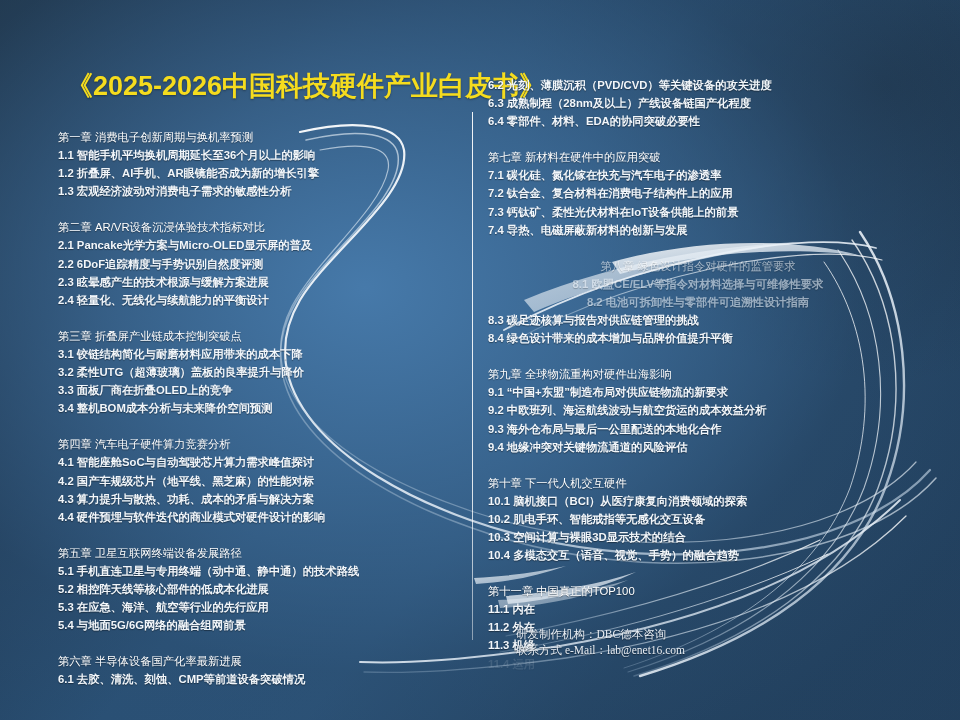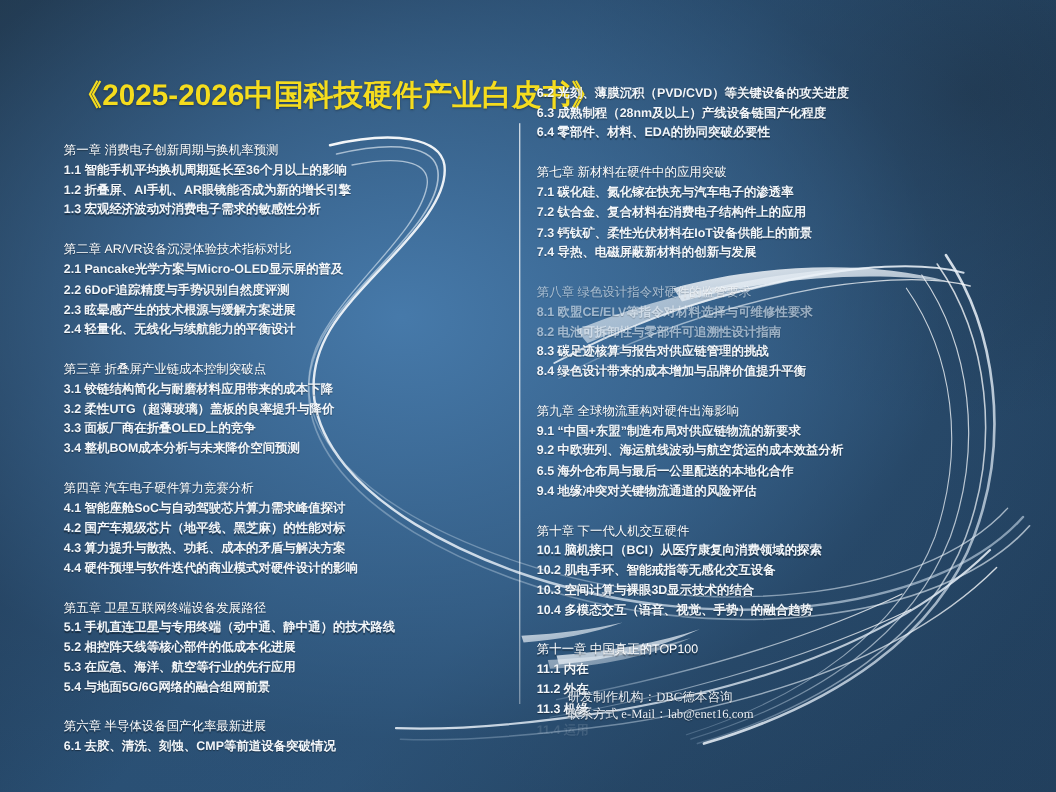--- a/index.html
+++ b/index.html
@@ -70,21 +70,21 @@
     white-space: nowrap;
     text-shadow: 0 1px 1px rgba(0,0,0,0.4);
   }
   .ch-item {
     font-weight: bold;
     color: #f2f6fa;
     white-space: nowrap;
     text-shadow: 0 1px 1px rgba(0,0,0,0.4);
   }
   
-  .faded   { opacity: 0.55; }
+  .faded   { opacity: 0.55; text-align: center; }
   .faded3  { opacity: 0.12; }
 
   
   .footer {
     position: absolute;
     left: 516px;
     top: 626px;
     font-family: "Liberation Serif", "DejaVu Serif", serif;
     font-size: 11.5px;
     line-height: 16px;
@@ -230,21 +230,21 @@
         <div class="ch-head faded">第八章 绿色设计指令对硬件的监管要求</div>
         <div class="ch-item faded">8.1 欧盟CE/ELV等指令对材料选择与可维修性要求</div>
         <div class="ch-item faded">8.2 电池可拆卸性与零部件可追溯性设计指南</div>
         <div class="ch-item">8.3 碳足迹核算与报告对供应链管理的挑战</div>
         <div class="ch-item">8.4 绿色设计带来的成本增加与品牌价值提升平衡</div>
       </div>
       <div class="chapter">
         <div class="ch-head">第九章 全球物流重构对硬件出海影响</div>
         <div class="ch-item">9.1 “中国+东盟”制造布局对供应链物流的新要求</div>
         <div class="ch-item">9.2 中欧班列、海运航线波动与航空货运的成本效益分析</div>
-        <div class="ch-item">6.5 海外仓布局与最后一公里配送的本地化合作</div>
+        <div class="ch-item">9.3 海外仓布局与最后一公里配送的本地化合作</div>
         <div class="ch-item">9.4 地缘冲突对关键物流通道的风险评估</div>
       </div>
       <div class="chapter">
         <div class="ch-head">第十章 下一代人机交互硬件</div>
         <div class="ch-item">10.1 脑机接口（BCI）从医疗康复向消费领域的探索</div>
         <div class="ch-item">10.2 肌电手环、智能戒指等无感化交互设备</div>
         <div class="ch-item">10.3 空间计算与裸眼3D显示技术的结合</div>
         <div class="ch-item">10.4 多模态交互（语音、视觉、手势）的融合趋势</div>
       </div>
       <div class="chapter">

